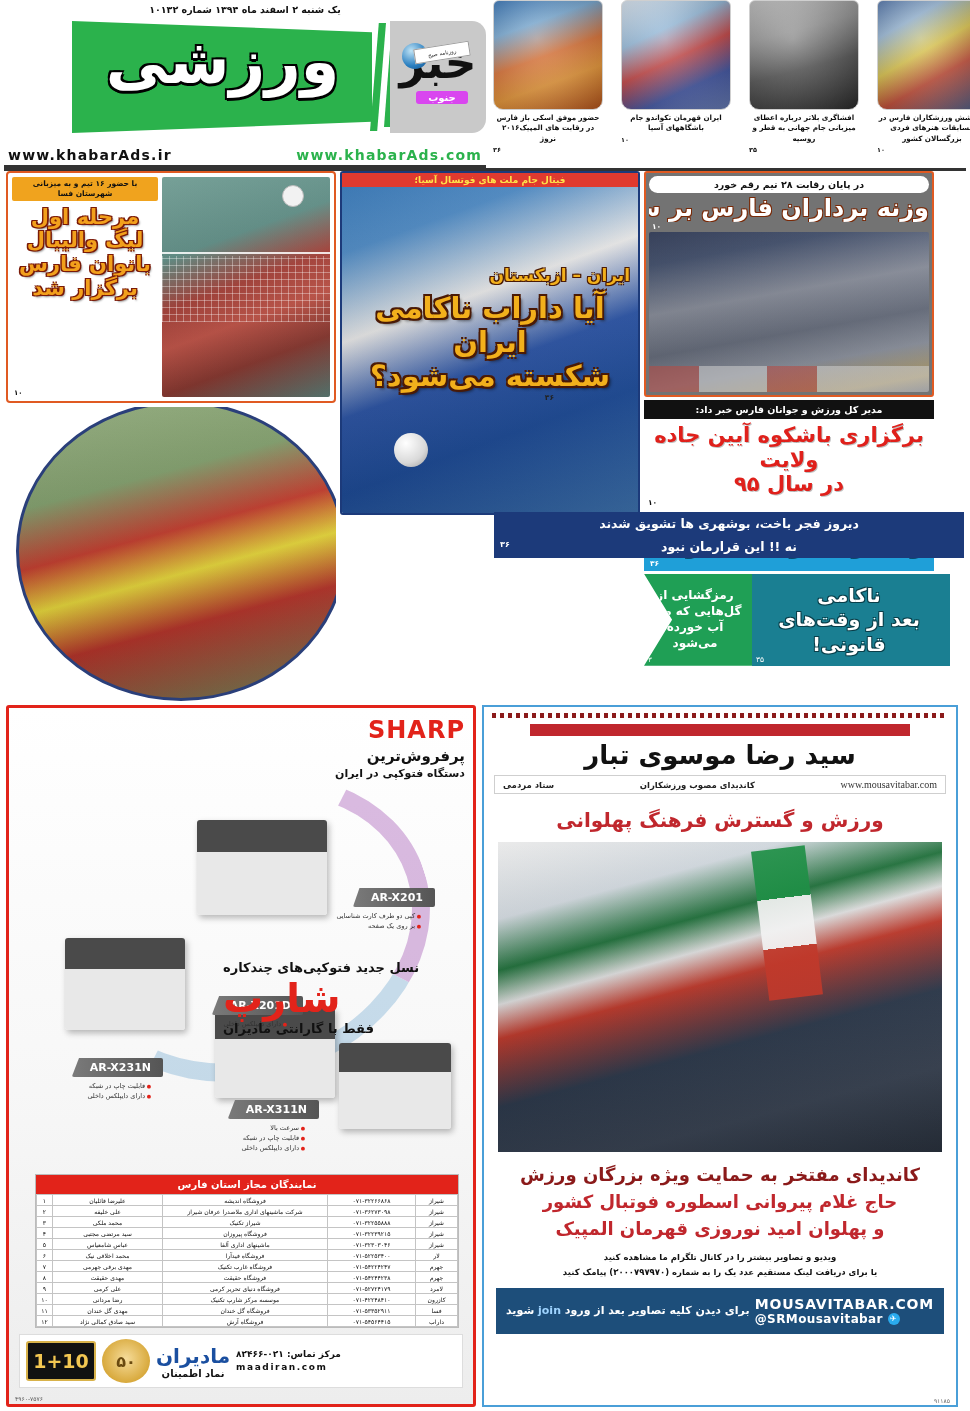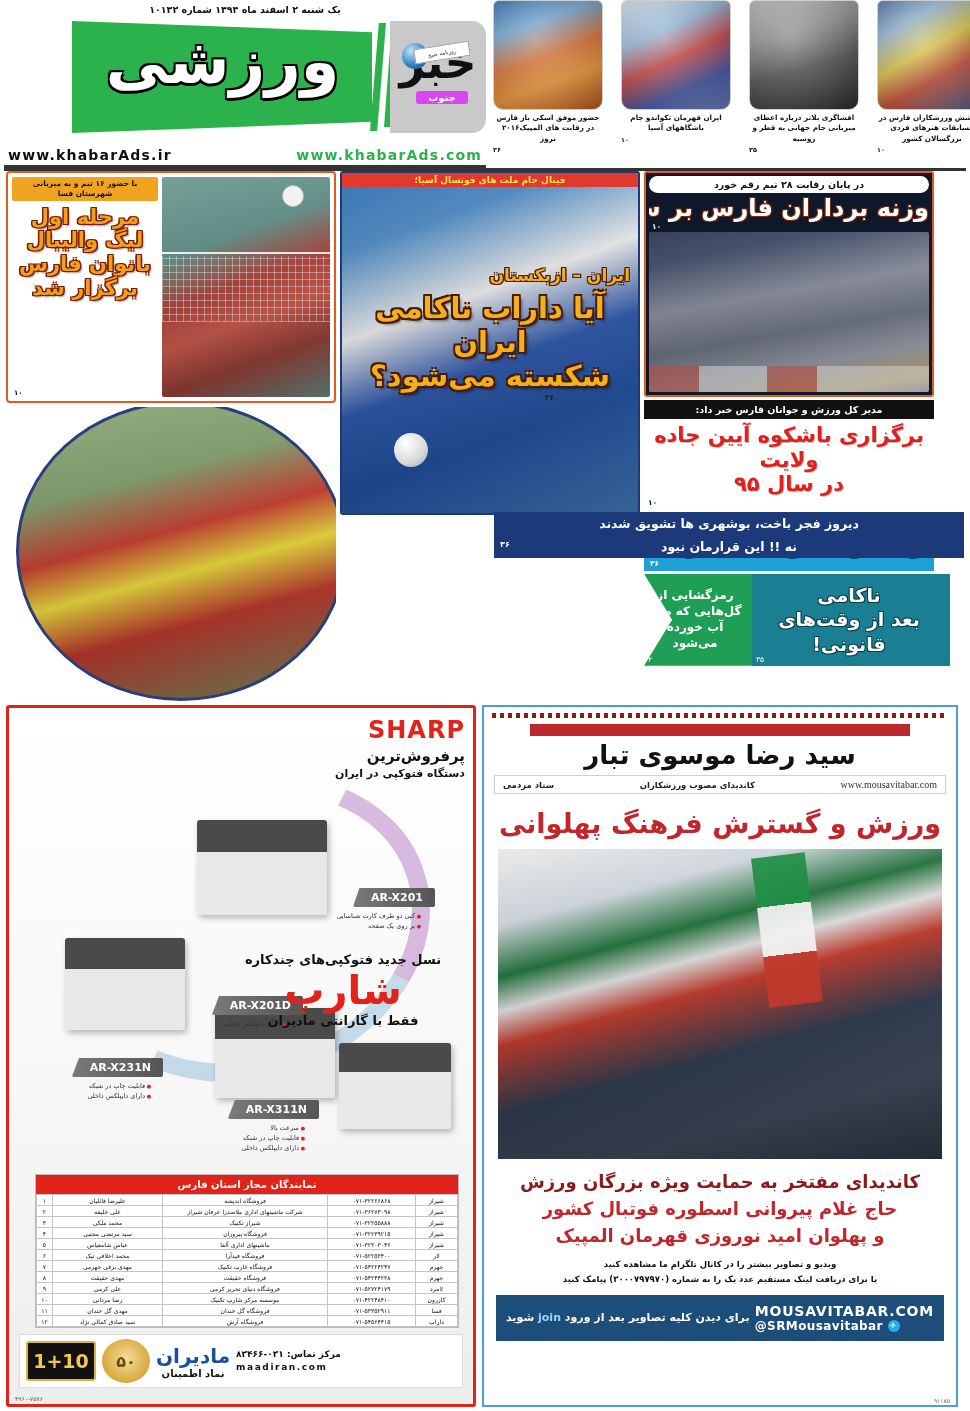--- a/index.html
+++ b/index.html
@@ -209,21 +209,21 @@
   }
   .yl-foot {
     background:#1c3a7a; color:#fff; font-size:12.5px; font-weight:bold;
     text-align:center; padding:4px 6px; position:relative; z-index:4;
     width:470px;
   }
   .yl-foot-page { position:absolute; left:6px; top:5px; font-size:8px; color:#fff; }
 
   
   .col-left { width:290px; display:flex; flex-direction:column; gap:3px; }
-  .weight-box { border:2px solid #e05a22; border-radius:3px; background:#0f172a; padding:3px; }
+  .weight-box { border:2px solid #e05a22; border-radius:3px; background:#737373; padding:3px; }
   .wb-kicker {
     background:#fff; color:#111; font-size:9.5px; font-weight:bold;
     text-align:center; padding:3px 6px; border-radius:12px;
   }
   .wb-head {
     font-size:24px; font-weight:bold; color:#fff; text-align:center;
     padding:3px 0 1px 0; line-height:1.05; white-space:nowrap; overflow:hidden;
     text-shadow:-1px -1px 0 #7a2a08, 1px -1px 0 #7a2a08, -1px 1px 0 #7a2a08, 1px 1px 0 #7a2a08;
   }
   .wb-page { font-size:7.5px; color:#fff; font-weight:bold; padding:0 0 1px 3px; text-align:left; }
@@ -319,21 +319,21 @@
   .mt1 { right:38px; top:180px; }
   .mt2 { right:170px; top:288px; }
   .mt3 { right:310px; top:350px; }
   .mt4 { right:154px; top:392px; }
   .feat { position:absolute; font-size:6.5px; color:#333; line-height:1.5; text-align:right; }
   .f1 { right:52px; top:204px; width:90px; }
   .f2 { right:186px; top:312px; width:84px; }
   .f3 { right:322px; top:374px; width:78px; }
   .f4 { right:168px; top:416px; width:86px; }
   .feat span::before { content:"● "; color:#e2231a; font-size:5px; }
-  .sharp-mid { position:absolute; right:10px; top:244px; width:240px; text-align:center; }
+  .sharp-mid { position:absolute; right:10px; top:252px; width:240px; text-align:left; }
   .sharp-mid-l1 { font-size:13px; font-weight:bold; color:#111; }
   .sharp-brand { font-size:40px; font-weight:bold; color:#e2231a; line-height:1.05; margin-top:2px; }
   .sharp-mid-l2 { font-size:13px; font-weight:bold; color:#111; margin-top:2px; }
 
   .dealer-table { position:absolute; right:14px; left:26px; top:466px; background:#fff; border:1px solid #bbb; }
   .dt-title { background:#e2231a; color:#fff; font-size:10px; font-weight:bold; text-align:center; padding:4px 0; }
   table.dt { width:100%; border-collapse:collapse; }
   table.dt td { border:1px solid #c4c4c4; font-size:6.1px; color:#111; padding:1.2px 2px; height:11px; }
   .dt-num { width:16px; text-align:center; }
   .dt-name { width:110px; text-align:center; }
@@ -378,21 +378,21 @@
     font-size:26px; font-weight:bold; color:#111; text-align:center;
     letter-spacing:1px; padding:4px 0 5px 0;
   }
   .poli-row {
     display:flex; flex-direction:row-reverse; justify-content:space-between;
     align-items:center; border:1px solid #cfcfcf; padding:3px 8px; margin:0 4px;
     font-size:8.5px; font-weight:bold; color:#222;
   }
   .poli-row .site { direction:ltr; font-size:10px; color:#333; font-weight:normal;font-family:Liberation Serif, serif; }
   .poli-slogan {
-    font-size:27px; font-weight:bold; color:#c0272d; text-align:center; padding:14px 0 10px 0;
+    font-size:20px; font-weight:bold; color:#c0272d; text-align:center; padding:14px 0 10px 0;
   }
   .poli-photo {
     height:310px; margin:0 8px;
     background:
       linear-gradient(180deg, rgba(255,255,255,.05), rgba(0,0,0,.15)),
       linear-gradient(165deg,#e9e9e9 0%,#cfd6dc 18%,#1f6f3a 30%,#e0e0e0 38%,#c0392b 46%,#2e3b4e 62%,#3c4656 80%,#2a323e 100%);
       position:relative; overflow:hidden;
   }
   .poli-flag {
     position:absolute; right:128px; top:6px; width:54px; height:150px;

